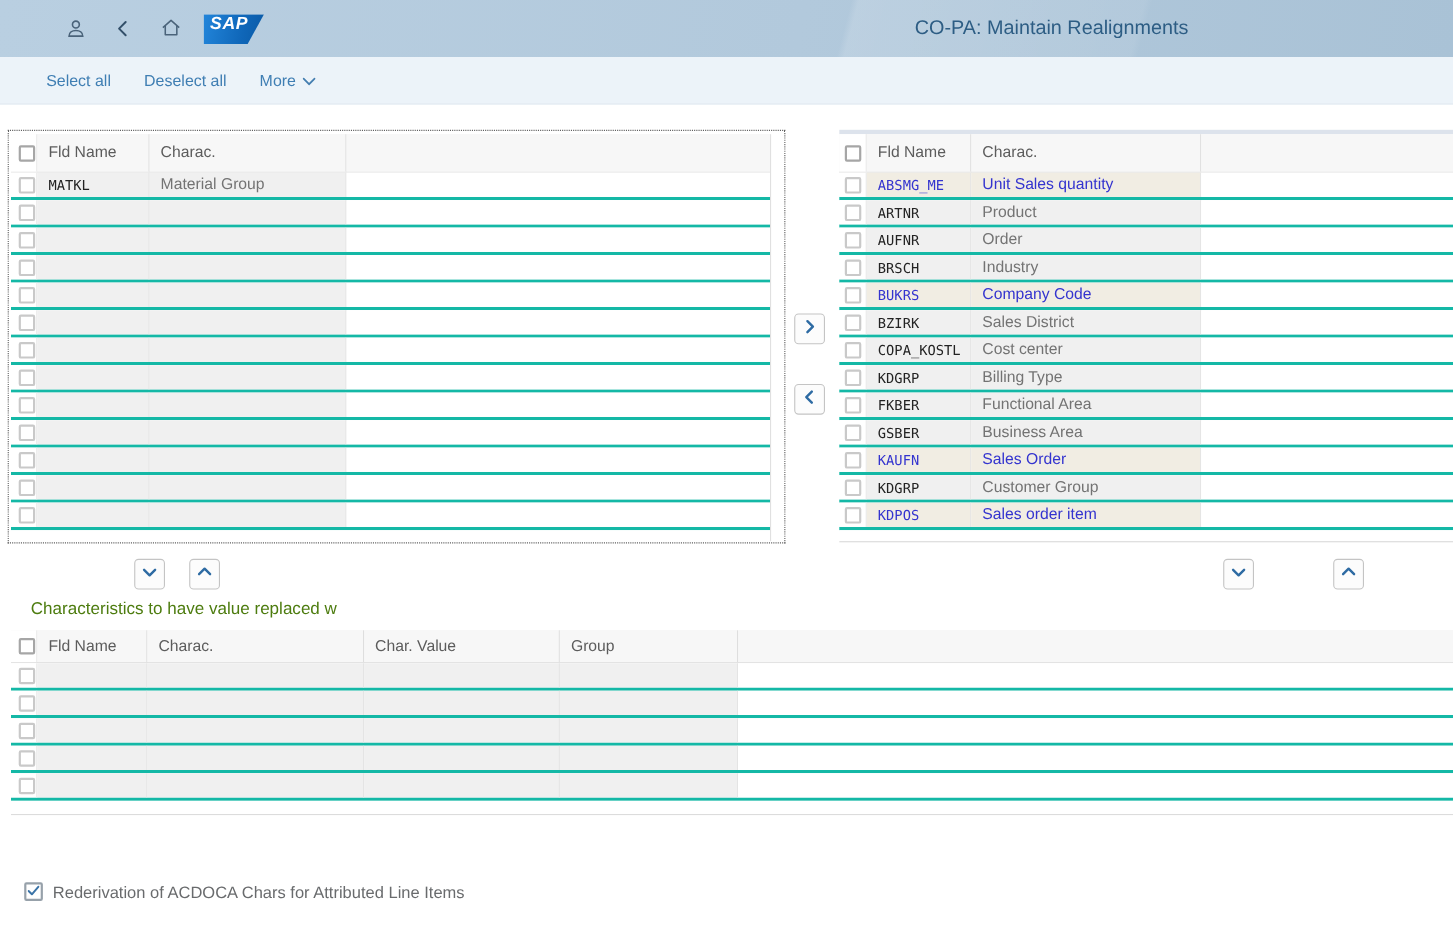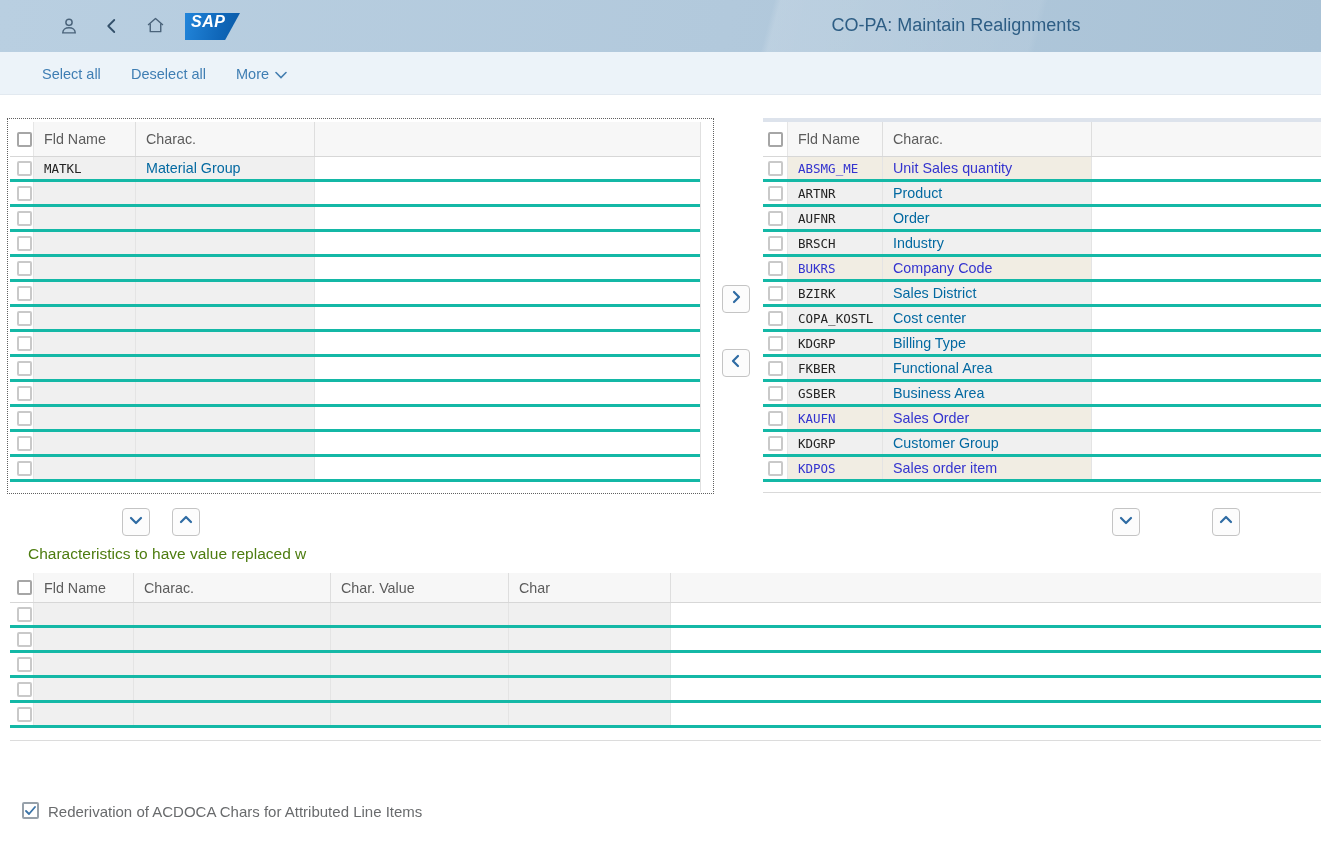--- a/index.html
+++ b/index.html
@@ -38,21 +38,21 @@
   }
   
   .tablewrap{position:absolute;}
   .thead{display:flex;height:35px;background:#f7f7f7;border-bottom:1px solid #d7d7d7;box-sizing:border-box;}
   .hcell{display:flex;align-items:center;padding-left:10px;box-sizing:border-box;height:100%;
          font-size:14.3px;color:#5c5c5c;border-right:1px solid #dedede;background:#f7f7f7;white-space:nowrap;overflow:hidden;}
   .trow{display:flex;height:25px;border-bottom:3px solid #14b8a6;background:#fff;box-sizing:border-box;}
   .cell{display:flex;align-items:center;padding-left:10px;box-sizing:border-box;background:#f0f0f0;
         border-right:1px solid #e4e4e4;white-space:nowrap;overflow:hidden;}
   .cell.fld{font-family:"DejaVu Sans Mono",monospace;font-size:12.5px;color:#232323;}
-  .cell.charac,.cell.value,.cell.name{font-size:14.3px;color:#0369a1;}
+  .cell.charac,.cell.value,.cell.name{font-size:14.3px;color:#737373;}
   .trow.hl .cell{background:#f1ede3;}
   .trow.hl .cell.fld,.trow.hl .cell.charac{color:#3434cf;}
   .cbcol{display:flex;align-items:center;padding-left:7px;box-sizing:border-box;background:#fff;border-right:1px solid #e6e6e6;}
   .filler{flex:1;background:#fff;}
   .thead .filler{background:#f7f7f7;}
   .cb{width:15px;height:15px;border:2px solid #c9c9c9;border-radius:2px;background:#fff;box-sizing:border-box;display:inline-block;cursor:pointer;}
   .cb.hdr{border-color:#a6a6a6;}
   .strip{height:10px;background:#fff;border-bottom:1px solid #d9d9d9;}
   
   #ltab .cbcol{width:24px}  #ltab .fld{width:102px} #ltab .charac{width:179px}
@@ -430,21 +430,21 @@
     <div class="hcell fld">
       <span>Fld Name</span>
     </div>
     <div class="hcell charac">
       <span>Charac.</span>
     </div>
     <div class="hcell value">
       <span>Char. Value</span>
     </div>
     <div class="hcell name">
-      <span>Char</span>
+      <span>Group</span>
     </div>
     <div class="filler"></div>
   </div>
   <div>
       <div class="trow">
         <div class="cbcol">
           <span class="cb"></span>
         </div>
         <div class="cell fld"></div>
         <div class="cell charac"></div>

